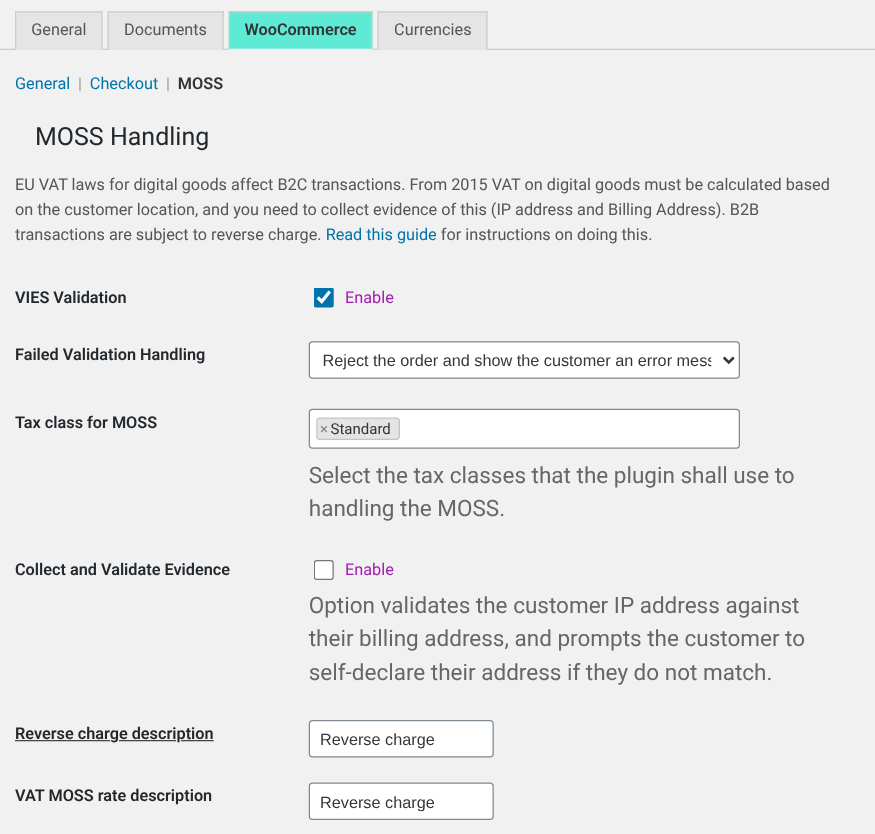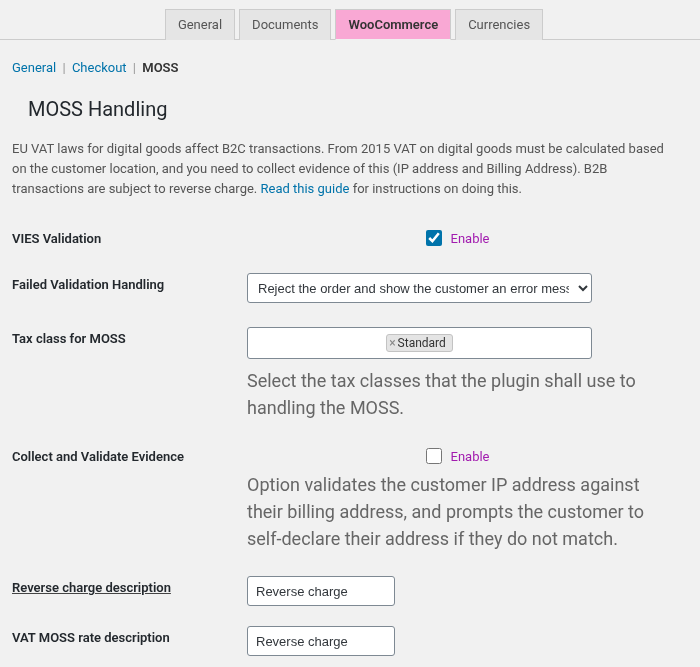--- a/index.html
+++ b/index.html
@@ -1,15 +1,15 @@
 <!DOCTYPE html>
 <html><head>
 <meta charset="utf-8">
 <style>
-  * { box-sizing: border-box; justify-content: center; }
+  * { box-sizing: border-box; }
   body {
     margin: 0;
     font-family: -apple-system, BlinkMacSystemFont, "Segoe UI", Roboto, Arial, sans-serif;
     font-size: 13px;
     color: #444;
     background: #f1f1f1;
     width: 700px;
     padding-bottom: 30px;
   }
   .tabs {
@@ -24,21 +24,21 @@
     border: 1px solid #ccc;
     border-bottom: none;
     margin-right: 4px;
     color: #555;
     font-size: 13px;
     cursor: pointer;
     position: relative;
     top: 1px;
   }
   .tab.active {
-    background: #f9a8d4;
+    background: #5eead4;
     border-bottom: 1px solid #f1f1f1;
     font-weight: 600;
     color: #333;
   }
   .content { padding: 10px 24px 0 12px; }
   .subnav { font-size: 13px; margin: 10px 0 22px 0; }
   .subnav a { color: #0073aa; text-decoration: none; cursor: pointer; }
   .subnav .sep { color: #999; margin: 0 3px; }
   .subnav .current { color: #333; font-weight: 600; }
   h2 { font-size: 20px; font-weight: 400; color: #23282d; margin: 0 0 18px 16px; }

